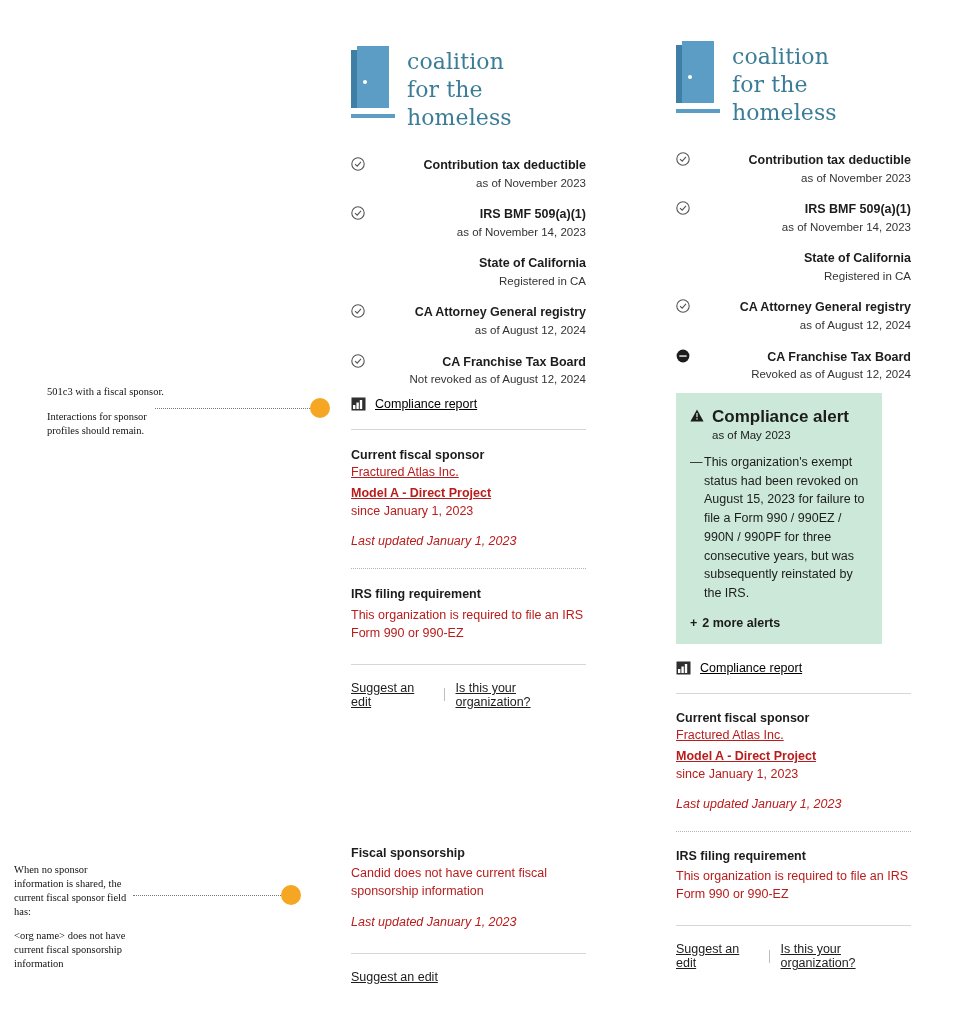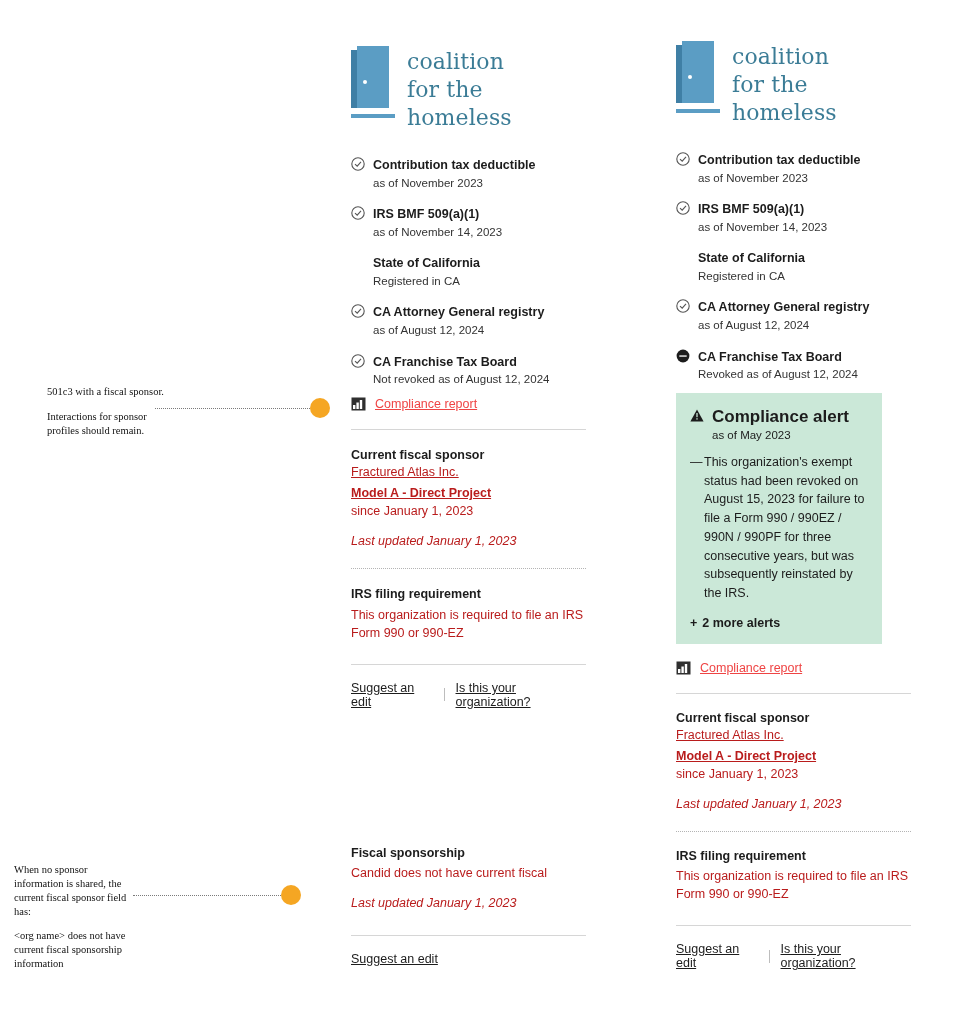--- a/index.html
+++ b/index.html
@@ -93,20 +93,21 @@
   }
 
   
   .card {
     position: absolute;
   }
   .status-list {
     margin: 0;
     padding: 0;
     list-style: none;
+    text-align: right;
   }
   .status-row {
     display: flex;
     align-items: flex-start;
     margin-bottom: 13px;
   }
   .status-icon {
     width: 14px;
     height: 14px;
     flex: 0 0 14px;
@@ -133,21 +134,21 @@
     align-items: center;
     margin-top: 4px;
   }
   .report-icon {
     width: 15px; height: 14px;
     margin-right: 9px;
     flex: 0 0 15px;
   }
   .report-link {
     font-size: 12.5px;
-    color: #ef4444;
+    color: #000000;
     text-decoration: underline;
     cursor: pointer;
   }
 
   .rule {
     border-top: 1px solid #d6d6d6;
     height: 0;
     margin: 0;
   }
   .rule-dotted {
@@ -373,20 +374,21 @@
     <div class="footer-links" style="margin-top:16px;">
       <a>Suggest an edit</a>
       <span class="divider-v"></span>
       <a>Is this your organization?</a>
     </div>
   </div>
 
   <div class="card" style="left:351px; top:845px; width:235px;">
     <div class="section-title">Fiscal sponsorship</div>
     <div class="line" style="margin-top:3px;">Candid does not have current fiscal</div>
+    <div class="line">sponsorship information</div>
     <div class="line i" style="margin-top:12px;">Last updated January 1, 2023</div>
     <div class="rule" style="margin-top:22px;"></div>
     <div class="footer-links" style="margin-top:16px;">
       <a>Suggest an edit</a>
     </div>
   </div>
 
   <div class="logo" style="left:676px; top:41px;">
     <div class="logo-mark">
       <div class="door-left"></div>

